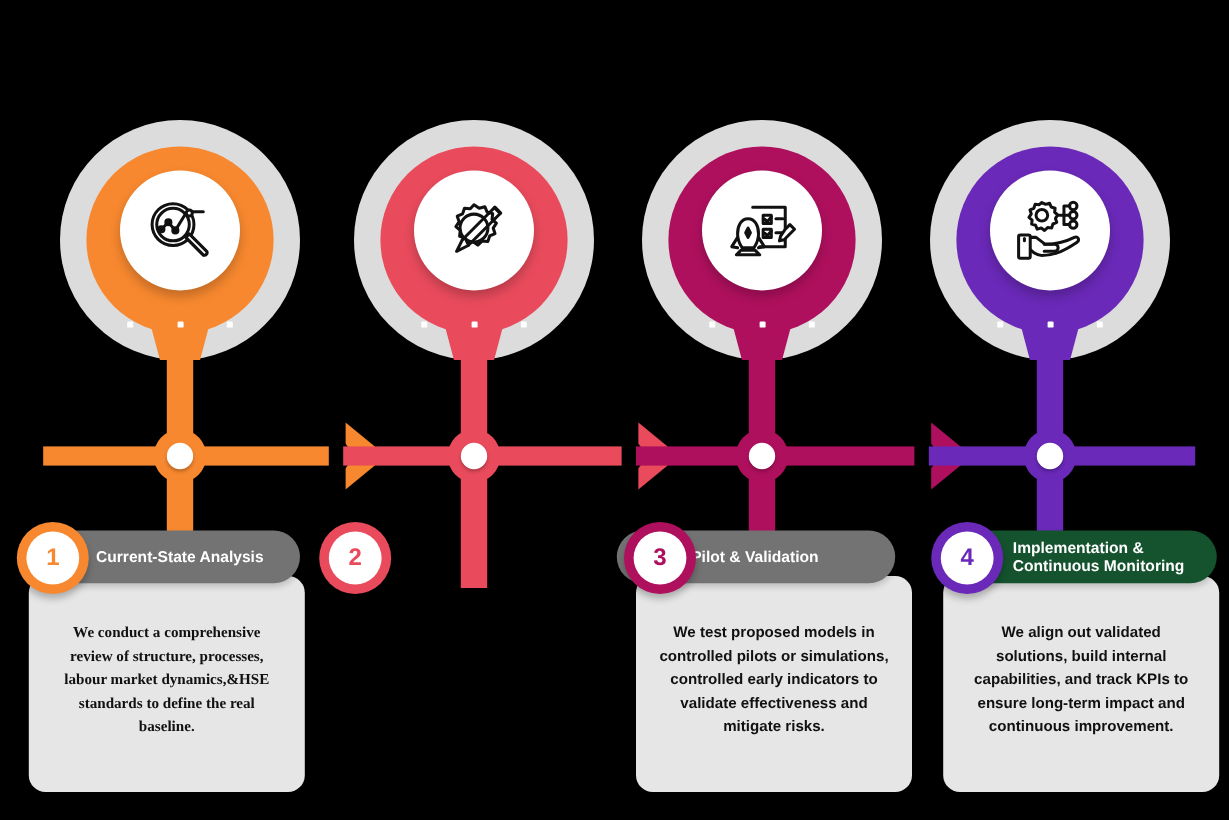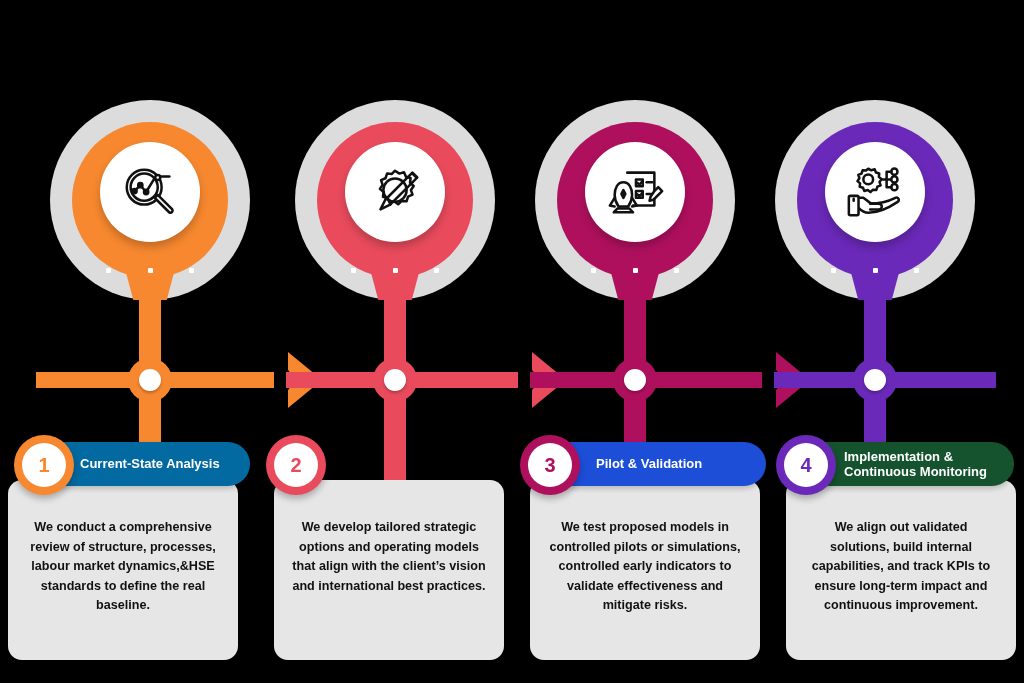--- a/index.html
+++ b/index.html
@@ -191,41 +191,38 @@
   <div class="node" style="left:373px;background:#E94B5C">
     <div class="dot"></div>
   </div>
   <div class="node" style="left:613px;background:#AF105E">
     <div class="dot"></div>
   </div>
   <div class="node" style="left:853px;background:#6A29B8">
     <div class="dot"></div>
   </div>
 
-  <div class="card" style="left:8px;">
+  <div class="card" style="left:24px;font-family:Liberation Serif, serif;">
     <p>We conduct a comprehensive review of structure, processes, labour market dynamics,&amp;HSE standards to define the real baseline.</p>
   </div>
-  <div class="pill" style="left:18px;width:232px;background:#0369a1">
+  <div class="pill" style="left:18px;width:232px;background:#737373">
     <span class="title">Current-State Analysis</span>
   </div>
   <div class="numbadge" style="left:14px;background:#F7882F">
     <div class="inner" style="color:#F7882F">1</div>
   </div>
 
-  <div class="card" style="left:274px;">
-    <p>We develop tailored strategic options and operating models that align with the client’s vision and international best practices.</p>
-  </div>
   <div class="numbadge" style="left:266px;background:#E94B5C">
     <div class="inner" style="color:#E94B5C">2</div>
   </div>
 
   <div class="card" style="left:530px;">
     <p>We test proposed models in controlled pilots or simulations, controlled early indicators to validate effectiveness and mitigate risks.</p>
   </div>
-  <div class="pill" style="left:534px;width:232px;background:#1d4ed8">
+  <div class="pill" style="left:514px;width:232px;background:#737373">
     <span class="title">Pilot &amp; Validation</span>
   </div>
   <div class="numbadge" style="left:520px;background:#AF105E">
     <div class="inner" style="color:#AF105E">3</div>
   </div>
 
   <div class="card" style="left:786px;">
     <p>We align out validated solutions, build internal capabilities, and track KPIs to ensure long-term impact and continuous improvement.</p>
   </div>
   <div class="pill" style="left:782px;width:232px;background:#14532d">

